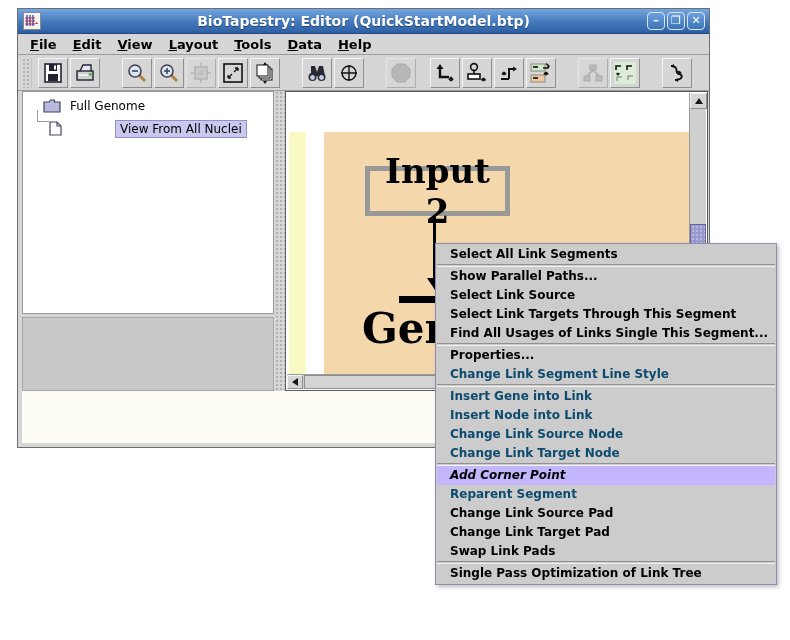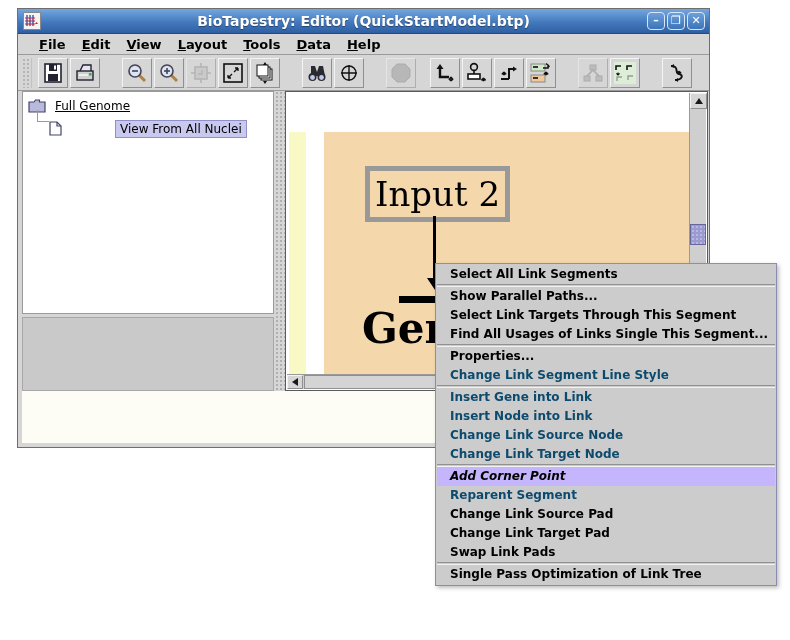--- a/index.html
+++ b/index.html
@@ -17,21 +17,21 @@
   .app-icon { position:absolute; left:5px; top:3px; width:18px; height:18px; }
   .title-text { width:100%; text-align:center; color:#fff; font-weight:bold; font-size:14px;
                 text-shadow:0 1px 1px rgba(0,0,0,.4); }
   .win-controls { position:absolute; right:4px; top:3px; display:flex; gap:2px; }
   .wc-btn { width:18px; height:18px; background:linear-gradient(#6ba0dd,#3c74b8);
             border:1px solid #d9e6f5; border-radius:4px; color:#fff; font-weight:bold;
             font-size:11px; line-height:16px; text-align:center; cursor:pointer; }
 
   
   .menubar { position:absolute; left:0; top:25px; width:100%; height:21px; background:#d6d6d6;
-             border-bottom:1px solid #9a9a9a; display:flex; align-items:center; padding-left:13px; }
+             border-bottom:1px solid #9a9a9a; display:flex; align-items:center; padding-left:4px; }
   .mb-item { display:inline-block; padding:2px 8px; font-size:13px; font-weight:bold; color:#000; cursor:default; }
   .mb-item::first-letter { text-decoration:underline; }
 
   
   .toolbar { position:absolute; left:0; top:46px; width:100%; height:36px; background:#d6d6d6;
              border-bottom:1px solid #9a9a9a; display:flex; align-items:center; padding-left:4px; }
   .tb-handle { width:10px; height:30px; margin-right:6px;
                background-image:radial-gradient(circle, #b4b4b4 28%, transparent 30%);
                background-size:4px 4px; border-right:1px solid #c2c2c2; }
   .tb-btn { width:30px; height:30px; margin-right:2px; background:#d6d6d6;
@@ -58,23 +58,23 @@
 
   .splitter { position:absolute; left:257px; top:0; width:10px; height:300px; background:#d6d6d6;
               background-image:radial-gradient(circle, #b0b0b0 28%, transparent 30%);
               background-size:4px 4px; cursor:col-resize; }
 
   
   .canvas { position:absolute; left:267px; top:0; width:423px; height:300px; background:#ffffff;
             border:1px solid #5a5a5a; overflow:hidden; }
   .region-yellow { position:absolute; left:3px; top:40px; width:17px; height:246px; background:#f8f9c4; }
   .region-peach  { position:absolute; left:38px; top:40px; width:365px; height:246px; background:#f4d8ab; }
-  .node-box { position:absolute; left:79px; top:74px; width:145px; height:56px;
+  .node-box { position:absolute; left:79px; top:74px; width:145px; height:50px;
               border:5px solid #999999; display:flex; align-items:center; justify-content:center;
-              font-family:"DejaVu Serif", serif; font-weight:normal; font-size:34px; color:#000; cursor:pointer; }
+              font-family:"DejaVu Serif", serif; font-weight:bold; font-size:34px; color:#000; cursor:pointer;text-align:center; }
   .link-vline { position:absolute; left:147px; top:124px; width:3px; height:62px; background:#000; }
   .link-arrowhead { position:absolute; left:141px; top:186px; width:0; height:0;
                     border-left:8px solid transparent; border-right:8px solid transparent;
                     border-top:12px solid #000; }
   .gene-bar { position:absolute; left:113px; top:204px; width:42px; height:7px; background:#000; }
   .gene-label { position:absolute; left:76px; top:212px; font-family:"DejaVu Serif", serif;
                 font-weight:bold; font-size:42px; color:#000; cursor:pointer; }
 
   
   .vscroll { position:absolute; right:1px; top:1px; width:17px; height:284px; background:#cfcfcf;
@@ -89,21 +89,21 @@
   .hscroll { position:absolute; left:1px; bottom:1px; width:404px; height:15px; background:#cfcfcf;
              border-top:1px solid #9a9a9a; }
   .hscroll .scroll-btn { width:16px; height:14px; position:absolute; left:0; top:0; }
   .hthumb { position:absolute; left:17px; top:0; width:260px; height:14px; background:#d4d4d4;
             border:1px solid #8f8f8f; cursor:grab; }
 
   .bottomstrip { position:absolute; left:4px; top:382px; width:685px; height:52px; background:#fdfdf6; }
 
   
   .ctxmenu { position:absolute; left:435px; top:243px; width:342px; background:#cccccc;
-             border:1px solid #8c8cb0; box-shadow:2px 2px 4px rgba(0,0,0,.25); padding:1px; z-index:50;margin-top:20px; }
+             border:1px solid #8c8cb0; box-shadow:2px 2px 4px rgba(0,0,0,.25); padding:1px; z-index:50; }
   .cm-item { height:19px; line-height:19px; padding-left:13px; font-size:12px; font-weight:bold;
              color:#000; white-space:nowrap; cursor:pointer; }
   .cm-item.disabled { color:#0c4a6e; cursor:default; }
   .cm-item.highlighted { background:#c4b5fd;font-style:italic; }
   .cm-sep { height:3px; border-top:1px solid #919191; border-bottom:1px solid #f2f2f2; }
 </style>
 </head>
 <body>
 
 <div class="stage">
@@ -270,21 +270,21 @@
           <path d="M5 4 l3 -2 v4 z M9 18 l3 -2 v4 z" fill="#111"></path>
           <path d="M13 12 l-2 -2 M13 12 l2 -2 M13 12 l0 -3 M13 9 l-2.2 2.4 M13 9 l2.2 2.4" stroke="#111" stroke-width="1.1" fill="none"></path>
         </svg>
       </div>
     </div>
 
     <div class="mainarea">
 
       <div class="treepanel">
         <div class="tree-connector"></div>
-        <div class="tree-row" style="padding-left:5px;text-decoration:underline;">
+        <div class="tree-row" style="padding-left:20px;">
           <svg width="18" height="14" viewBox="0 0 18 14" style="margin-right:5px;">
             <path d="M1 3 h5 l1.5 -2 h4 v2 h5.5 v10 h-16 z" fill="#b9b9dc" stroke="#44446a" stroke-width="1.2"></path>
           </svg>
           <span class="tree-label">Full Genome</span>
         </div>
         <div class="tree-row" style="padding-left:26px;">
           <svg width="13" height="15" viewBox="0 0 13 15" style="margin-right:5px;">
             <path d="M1 1 h7 l4 4 v9 h-11 z" fill="#fff" stroke="#44446a" stroke-width="1.2"></path>
             <path d="M8 1 v4 h4" fill="none" stroke="#44446a" stroke-width="1.2"></path>
           </svg>
@@ -323,20 +323,21 @@
       </div>
     </div>
 
     <div class="bottomstrip"></div>
   </div>
 
   <div class="ctxmenu">
     <div class="cm-item">Select All Link Segments</div>
     <div class="cm-sep"></div>
     <div class="cm-item">Show Parallel Paths...</div>
+    <div class="cm-item">Select Link Source</div>
     <div class="cm-item">Select Link Targets Through This Segment</div>
     <div class="cm-item">Find All Usages of Links Single This Segment...</div>
     <div class="cm-sep"></div>
     <div class="cm-item">Properties...</div>
     <div class="cm-item disabled">Change Link Segment Line Style</div>
     <div class="cm-sep"></div>
     <div class="cm-item disabled">Insert Gene into Link</div>
     <div class="cm-item disabled">Insert Node into Link</div>
     <div class="cm-item disabled">Change Link Source Node</div>
     <div class="cm-item disabled">Change Link Target Node</div>

